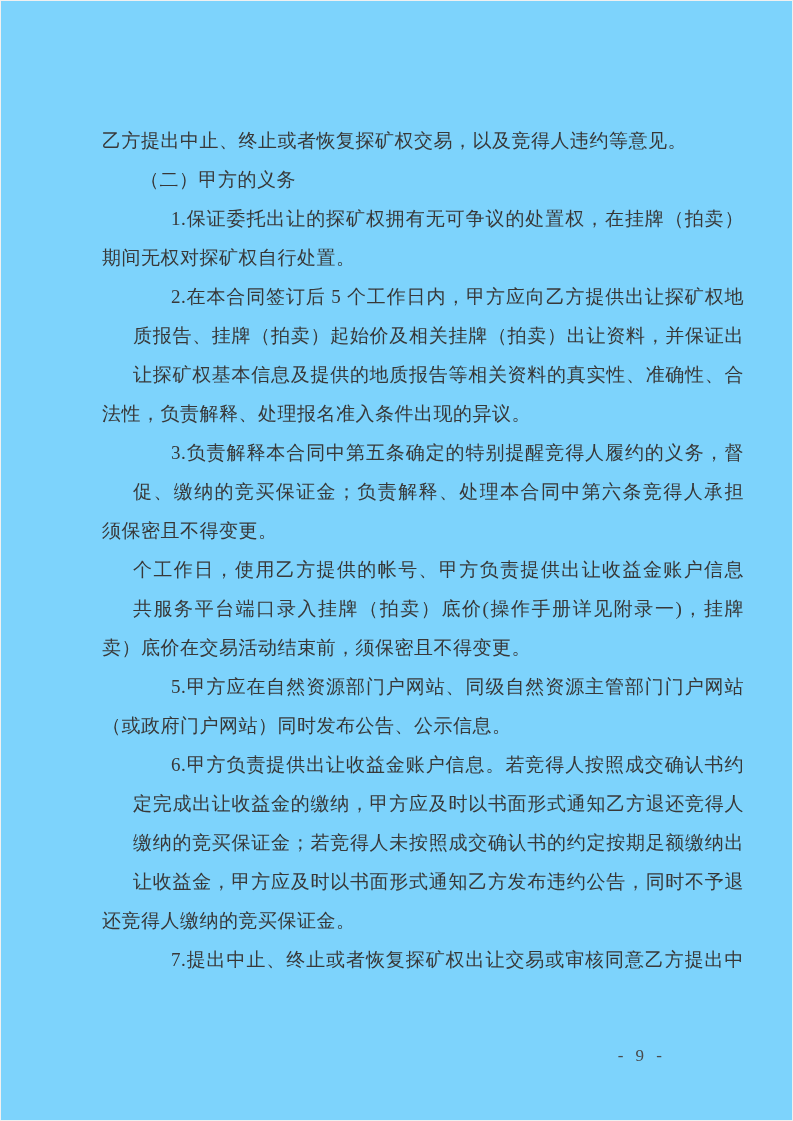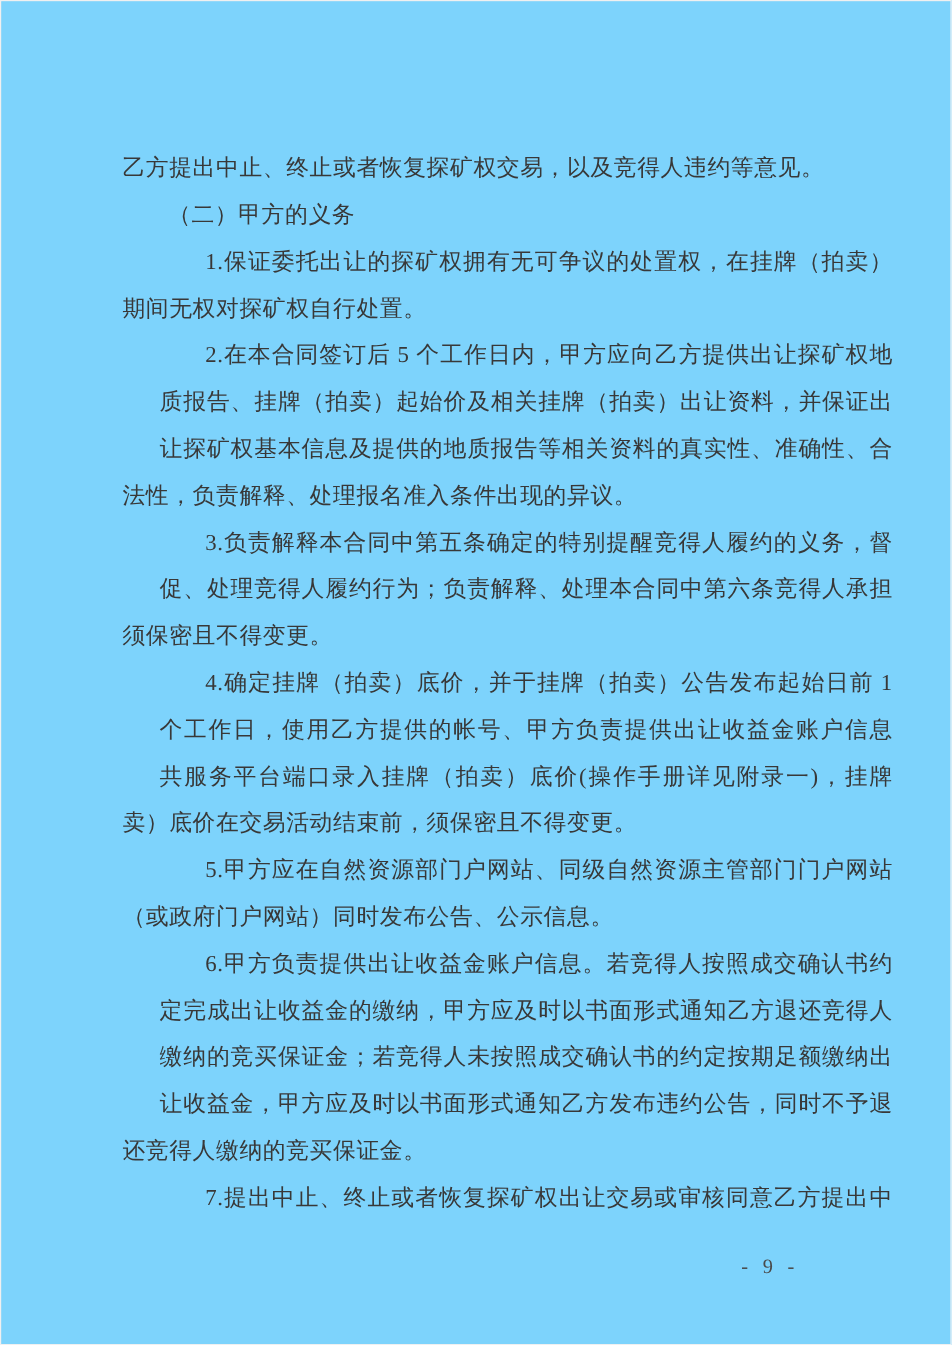--- a/index.html
+++ b/index.html
@@ -62,23 +62,22 @@
 
   <div class="line">乙方提出中止、终止或者恢复探矿权交易，以及竞得人违约等意见。</div>
       <div class="line indent">（二）甲方的义务</div>
       <div class="line indent fill">1.保证委托出让的探矿权拥有无可争议的处置权，在挂牌（拍卖）</div>
       <div class="line">期间无权对探矿权自行处置。</div>
       <div class="line indent fill">2.在本合同签订后 5 个工作日内，甲方应向乙方提供出让探矿权地</div>
       <div class="line fill">质报告、挂牌（拍卖）起始价及相关挂牌（拍卖）出让资料，并保证出</div>
       <div class="line fill">让探矿权基本信息及提供的地质报告等相关资料的真实性、准确性、合</div>
       <div class="line">法性，负责解释、处理报名准入条件出现的异议。</div>
       <div class="line indent fill">3.负责解释本合同中第五条确定的特别提醒竞得人履约的义务，督</div>
-      <div class="line fill">促、处理竞得人履约行为；负责解释、处理本合同中第六条竞得人承担</div>
+      <div class="line fill">促、缴纳的竞买保证金；负责解释、处理本合同中第六条竞得人承担</div>
       <div class="line">须保密且不得变更。</div>
-      <div class="line indent fill">4.确定挂牌（拍卖）底价，并于挂牌（拍卖）公告发布起始日前 1</div>
       <div class="line fill">个工作日，使用乙方提供的帐号、甲方负责提供出让收益金账户信息</div>
       <div class="line fill">共服务平台端口录入挂牌（拍卖）底价(操作手册详见附录一)，挂牌（拍</div>
       <div class="line">卖）底价在交易活动结束前，须保密且不得变更。</div>
       <div class="line indent fill">5.甲方应在自然资源部门户网站、同级自然资源主管部门门户网站</div>
       <div class="line">（或政府门户网站）同时发布公告、公示信息。</div>
       <div class="line indent fill">6.甲方负责提供出让收益金账户信息。若竞得人按照成交确认书约</div>
       <div class="line fill">定完成出让收益金的缴纳，甲方应及时以书面形式通知乙方退还竞得人</div>
       <div class="line fill">缴纳的竞买保证金；若竞得人未按照成交确认书的约定按期足额缴纳出</div>
       <div class="line fill">让收益金，甲方应及时以书面形式通知乙方发布违约公告，同时不予退</div>
       <div class="line">还竞得人缴纳的竞买保证金。</div>

